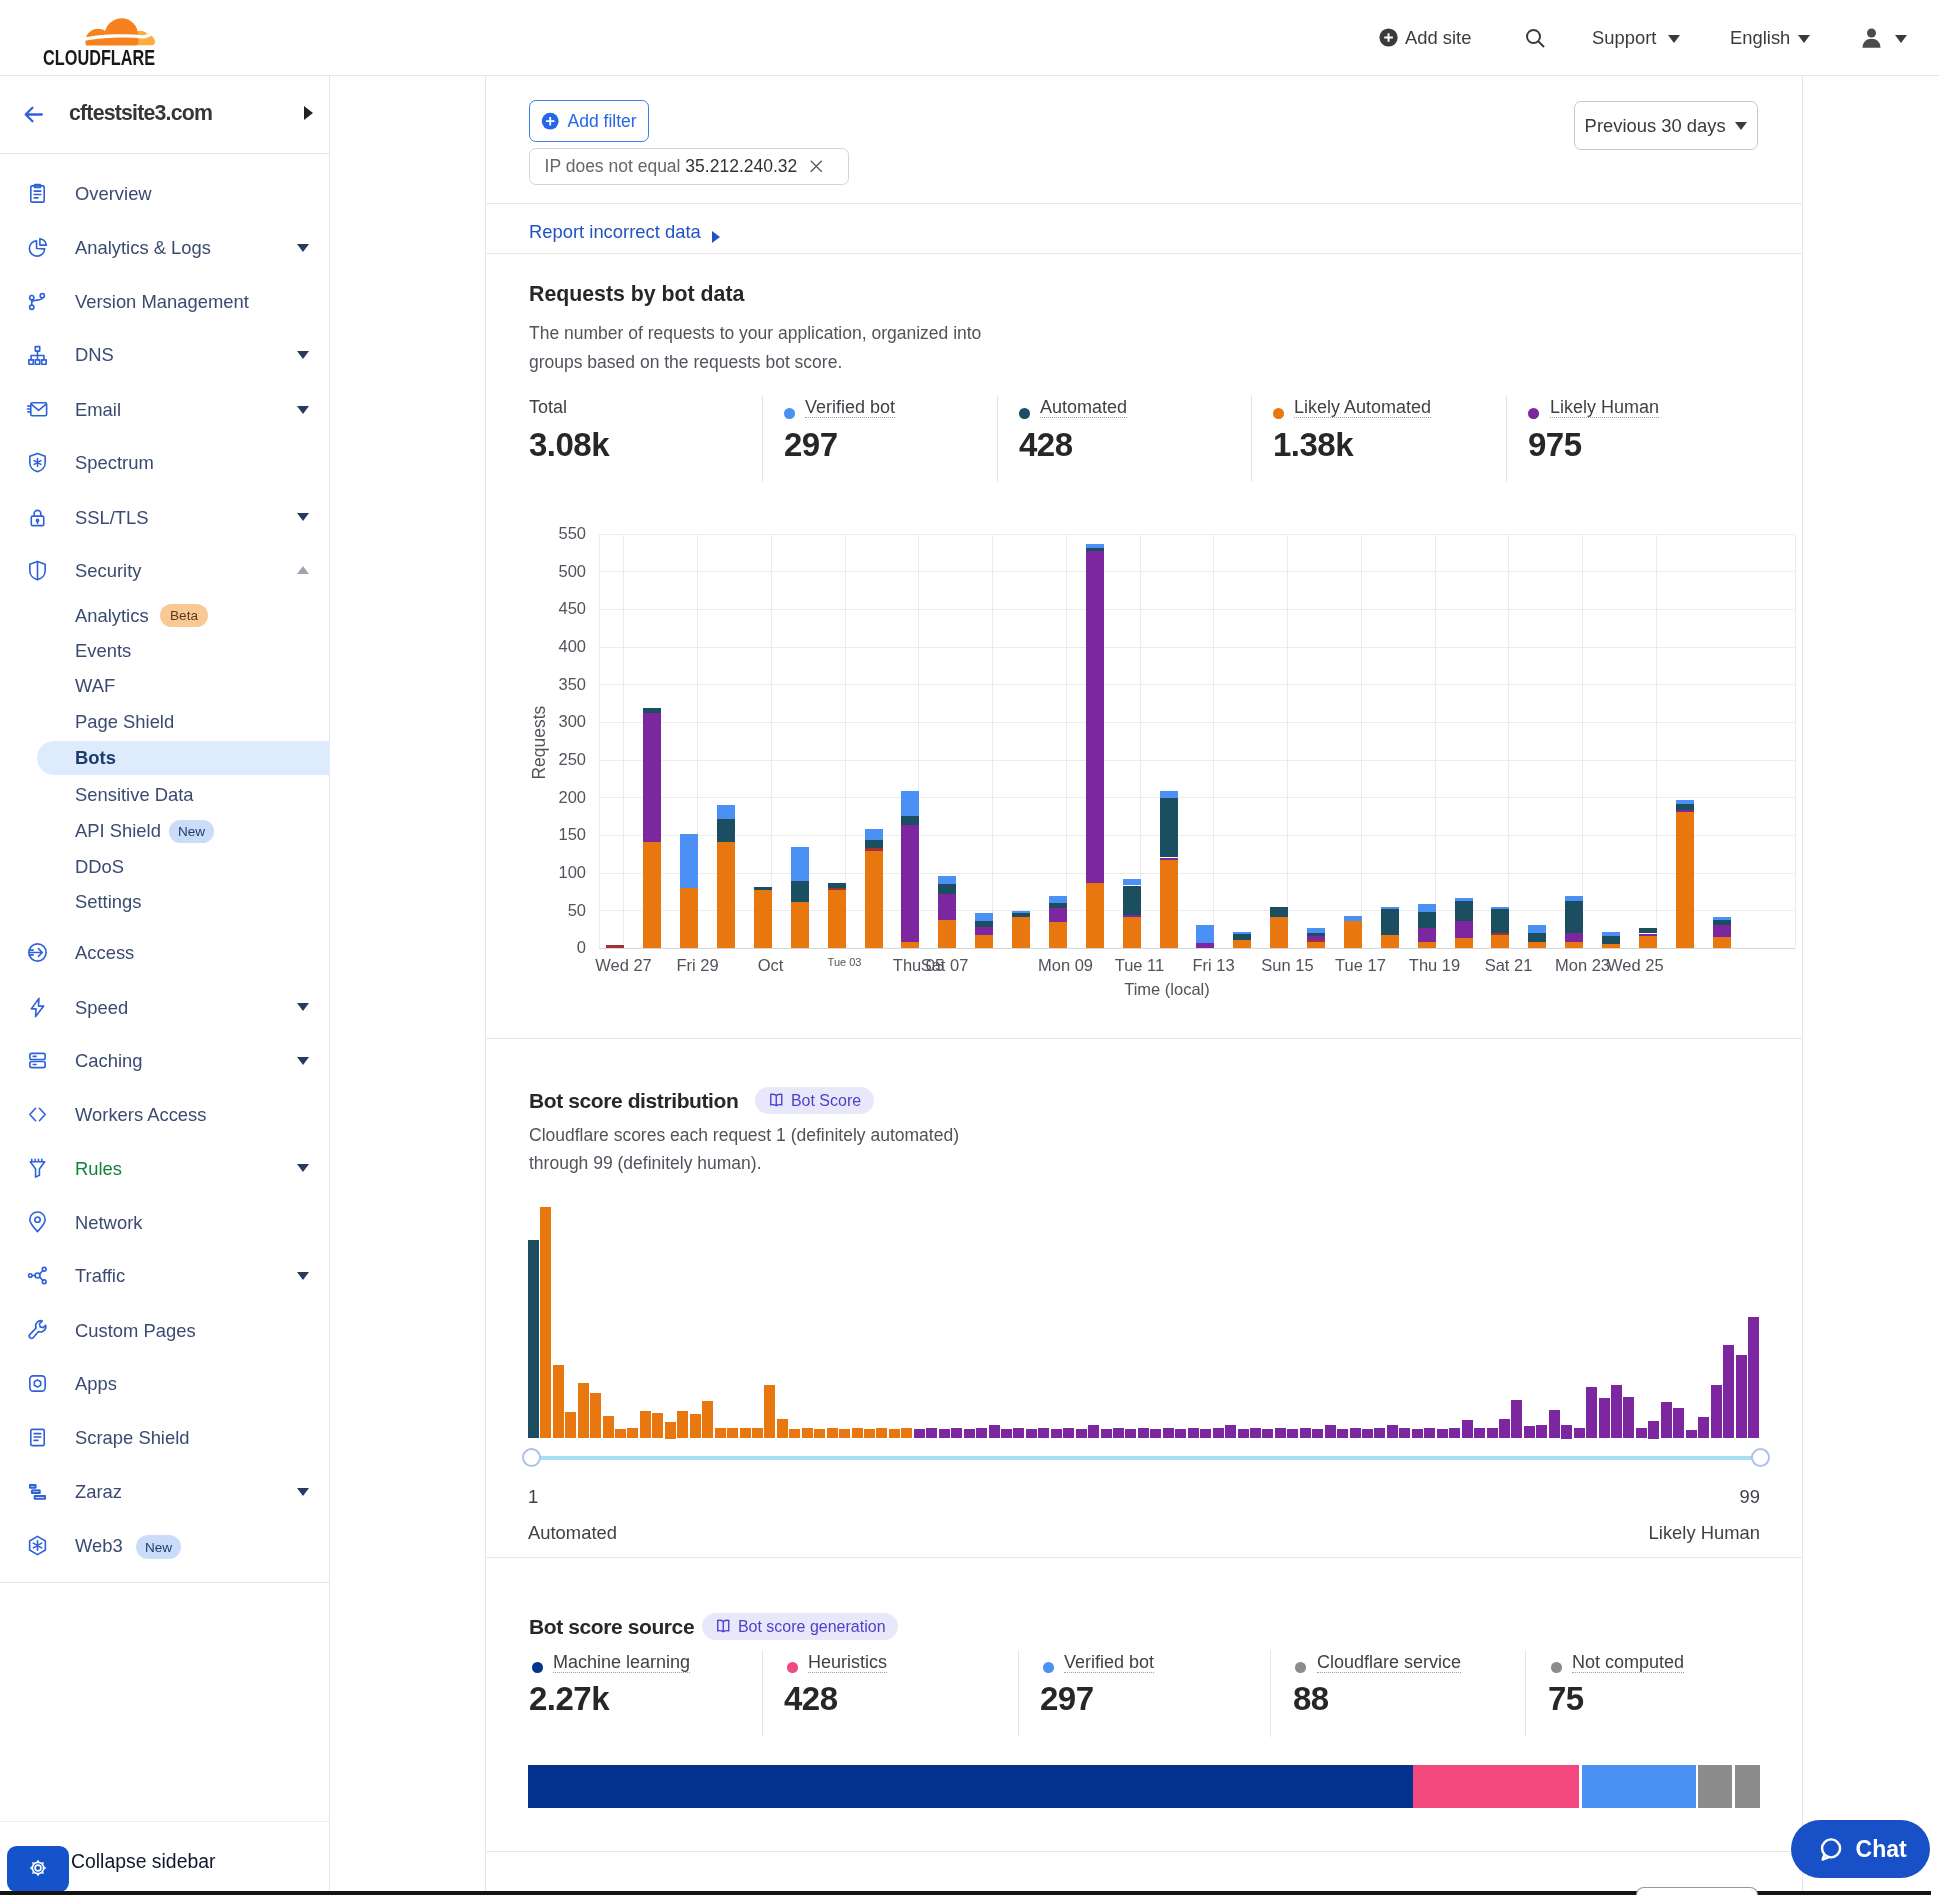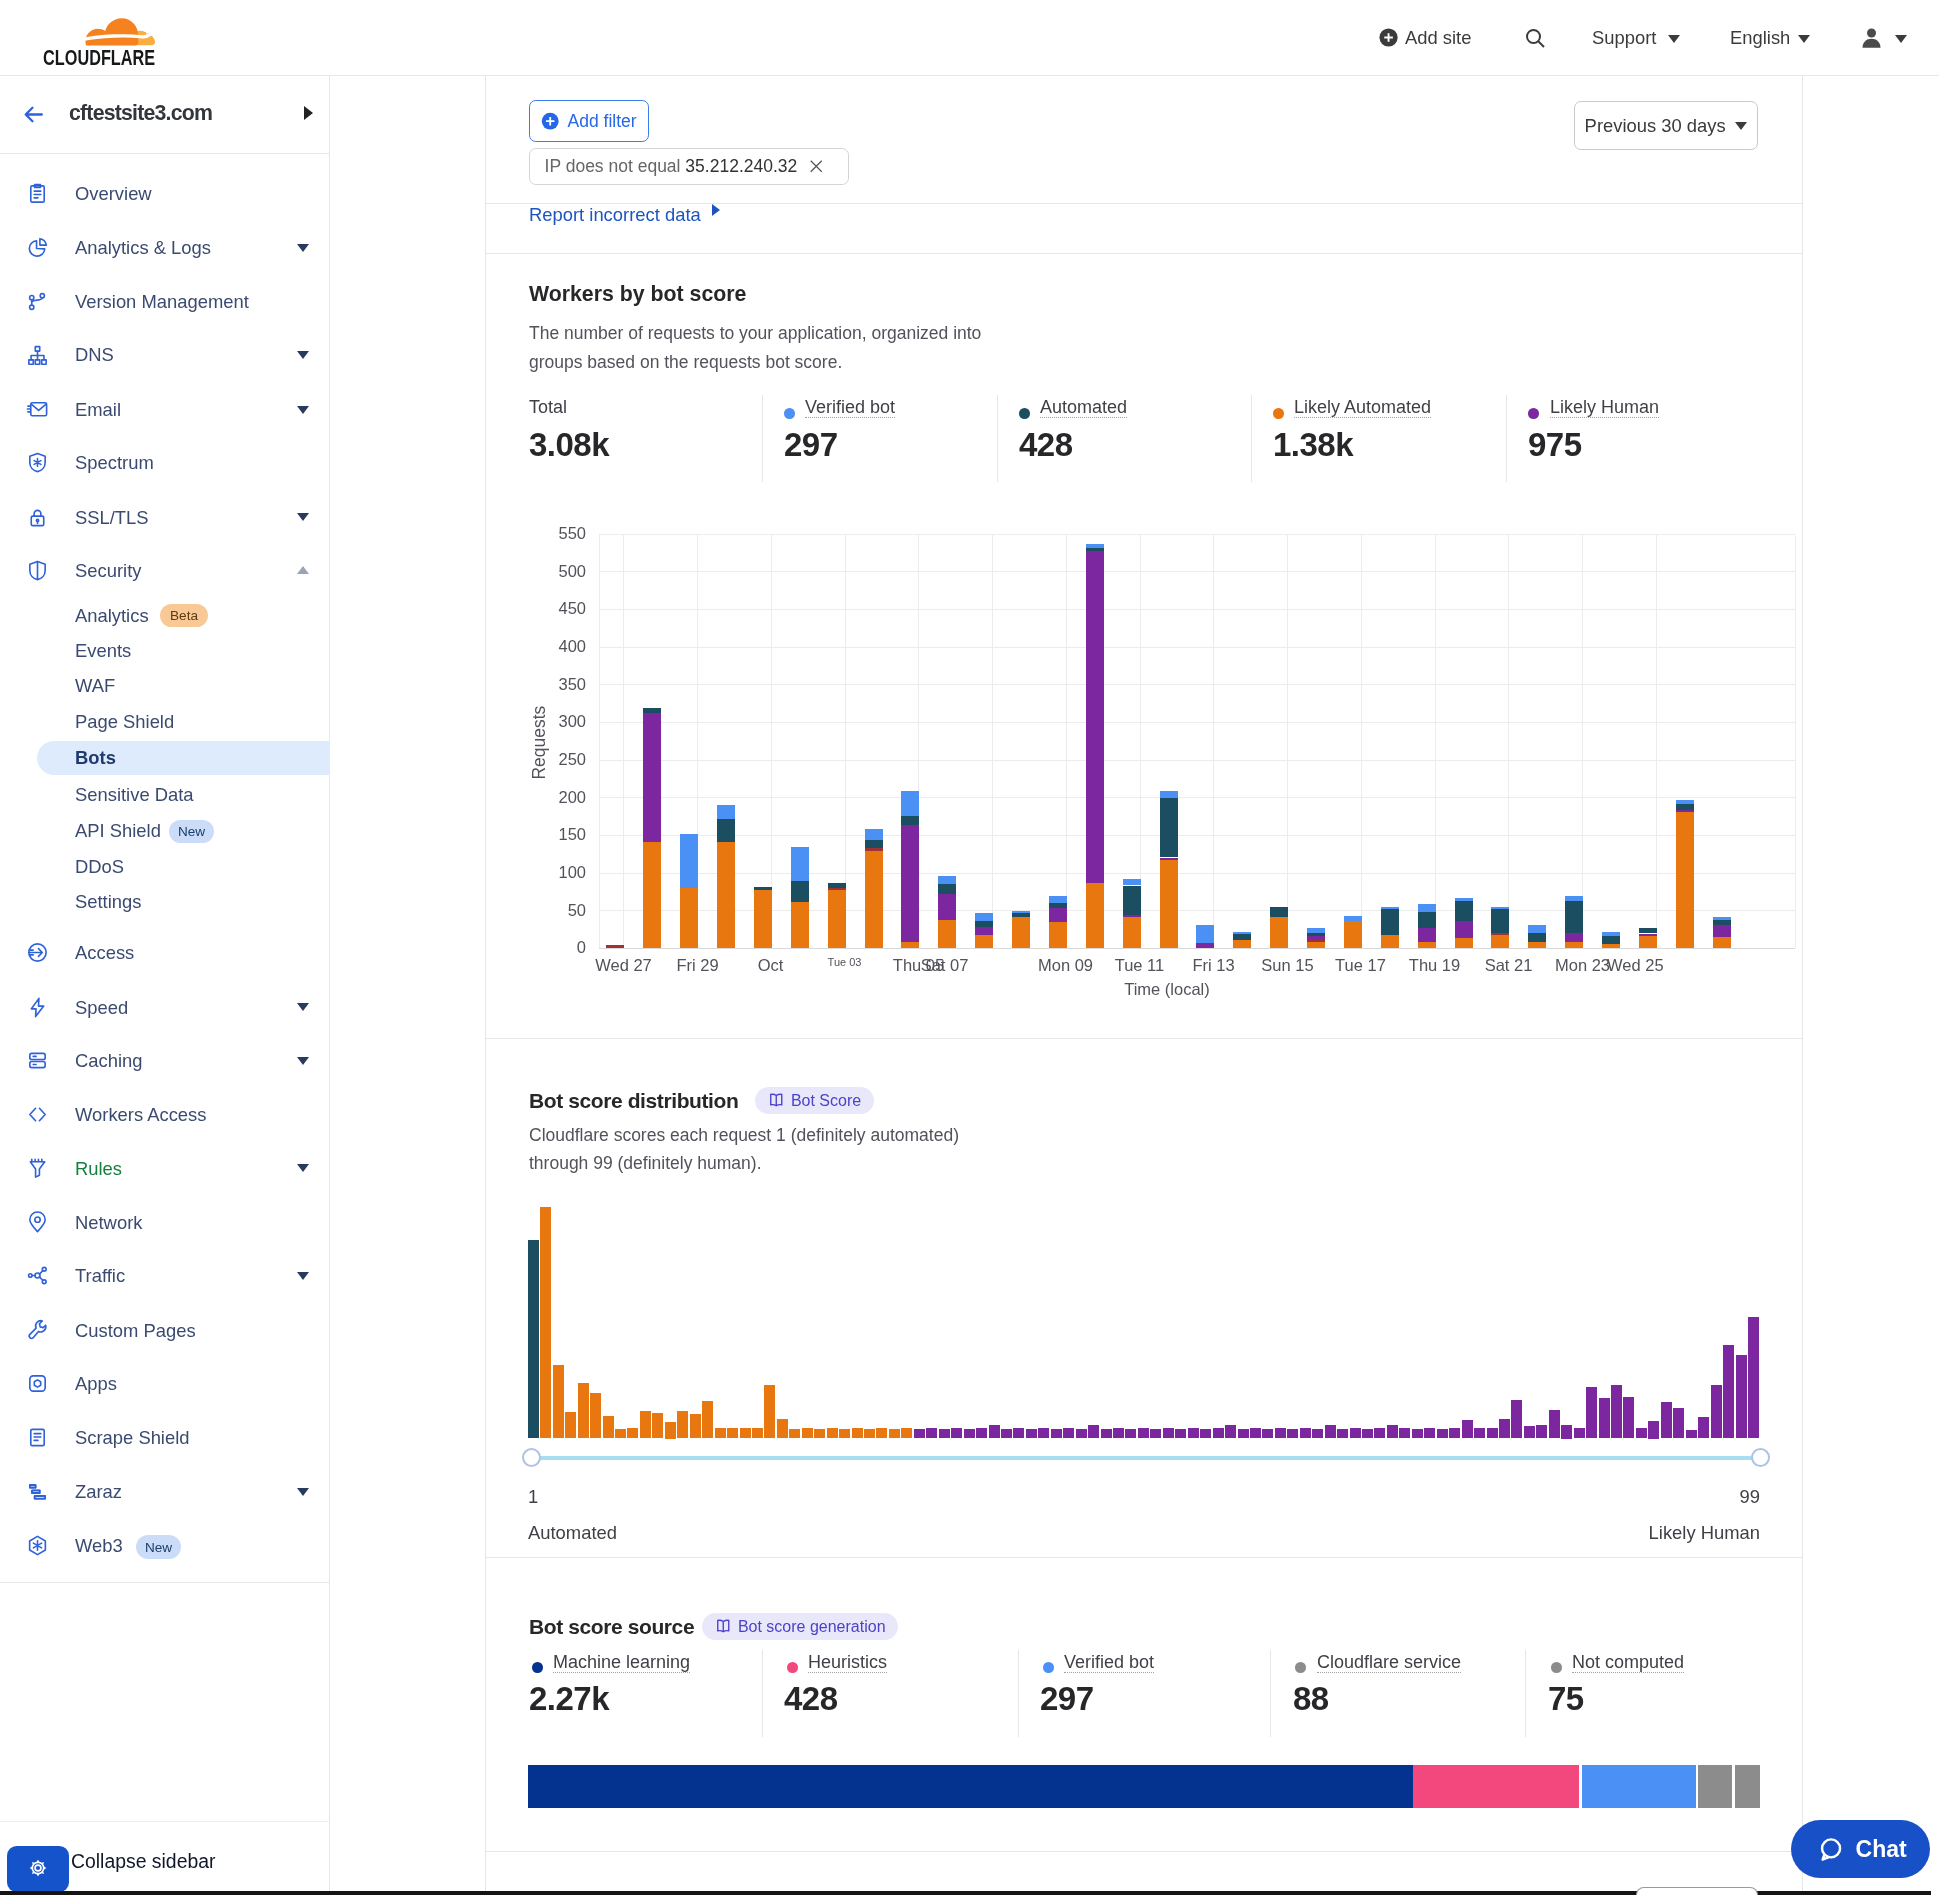--- a/index.html
+++ b/index.html
@@ -209,25 +209,25 @@
 <span style="font-size:17.5px;color:#666">IP does not equal&nbsp;</span>
     <span style="font-size:17.5px;color:#333">35.212.240.32</span>
 <svg width="16.5" height="16.5" viewBox="0 0 24 24" style="margin-left:10.7px">
       <path d="M4 4 L20 20 M20 4 L4 20" stroke="#555" stroke-width="1.8"></path>
     </svg>
   </div>
 <div class="abs" style="left:1574px;top:101px;width:184px;height:49px;border:1px solid #C9C9C9;border-radius:6.8px;display:flex;align-items:center;justify-content:center;gap:9.7px;z-index:6">
 <span style="font-size:18.4px;color:#3a3a3a">Previous 30 days</span>
 <span style="width:0;height:0;border-left:6.8px solid transparent;border-right:6.8px solid transparent;border-top:8.7px solid #3b3b3b"></span>
   </div>
-<div class="abs" style="left:529px;top:204px;display:flex;align-items:flex-start;gap:11px;z-index:6">
+<div class="abs" style="left:529px;top:221px;display:flex;align-items:flex-end;gap:11px;z-index:6">
 <span style="font-size:18.4px;color:#1D54C2">Report incorrect data</span>
 <span style="width:0;height:0;border-top:6.8px solid transparent;border-bottom:6.8px solid transparent;border-left:8.7px solid #1D54C2"></span>
   </div>
-<div class="abs" style="left:529px;top:282px;font-size:21.3px;font-weight:bold;color:#27272a;z-index:6">Workers by bot score</div>
+<div class="abs" style="left:529px;top:282px;font-size:21.3px;font-weight:bold;color:#27272a;z-index:6">Requests by bot data</div>
 <div class="abs" style="left:529px;top:319px;font-size:17.5px;color:#52525B;line-height:29px;z-index:6">The number of requests to your application, organized into<br>groups based on the requests bot score.</div>
 <div class="abs" style="left:762px;top:395px;width:1px;height:87px;background:#e6e6e6;z-index:4"></div>
 <div class="abs" style="left:997px;top:395px;width:1px;height:87px;background:#e6e6e6;z-index:4"></div>
 <div class="abs" style="left:1251px;top:395px;width:1px;height:87px;background:#e6e6e6;z-index:4"></div>
 <div class="abs" style="left:1506px;top:395px;width:1px;height:87px;background:#e6e6e6;z-index:4"></div>
 <span class="abs statlabel" style="left:529px;top:398px;z-index:6">Total</span>
 <span class="abs statnum" style="left:529px;top:426px;z-index:6">3.08k</span>
 <span class="abs dot" style="left:784px;top:408px;background:#4A90F5;z-index:6"></span>
 <span class="abs statlabel dotted" style="left:805px;top:398px;z-index:6">Verified bot</span>
 <span class="abs statnum" style="left:784px;top:426px;z-index:6">297</span>

